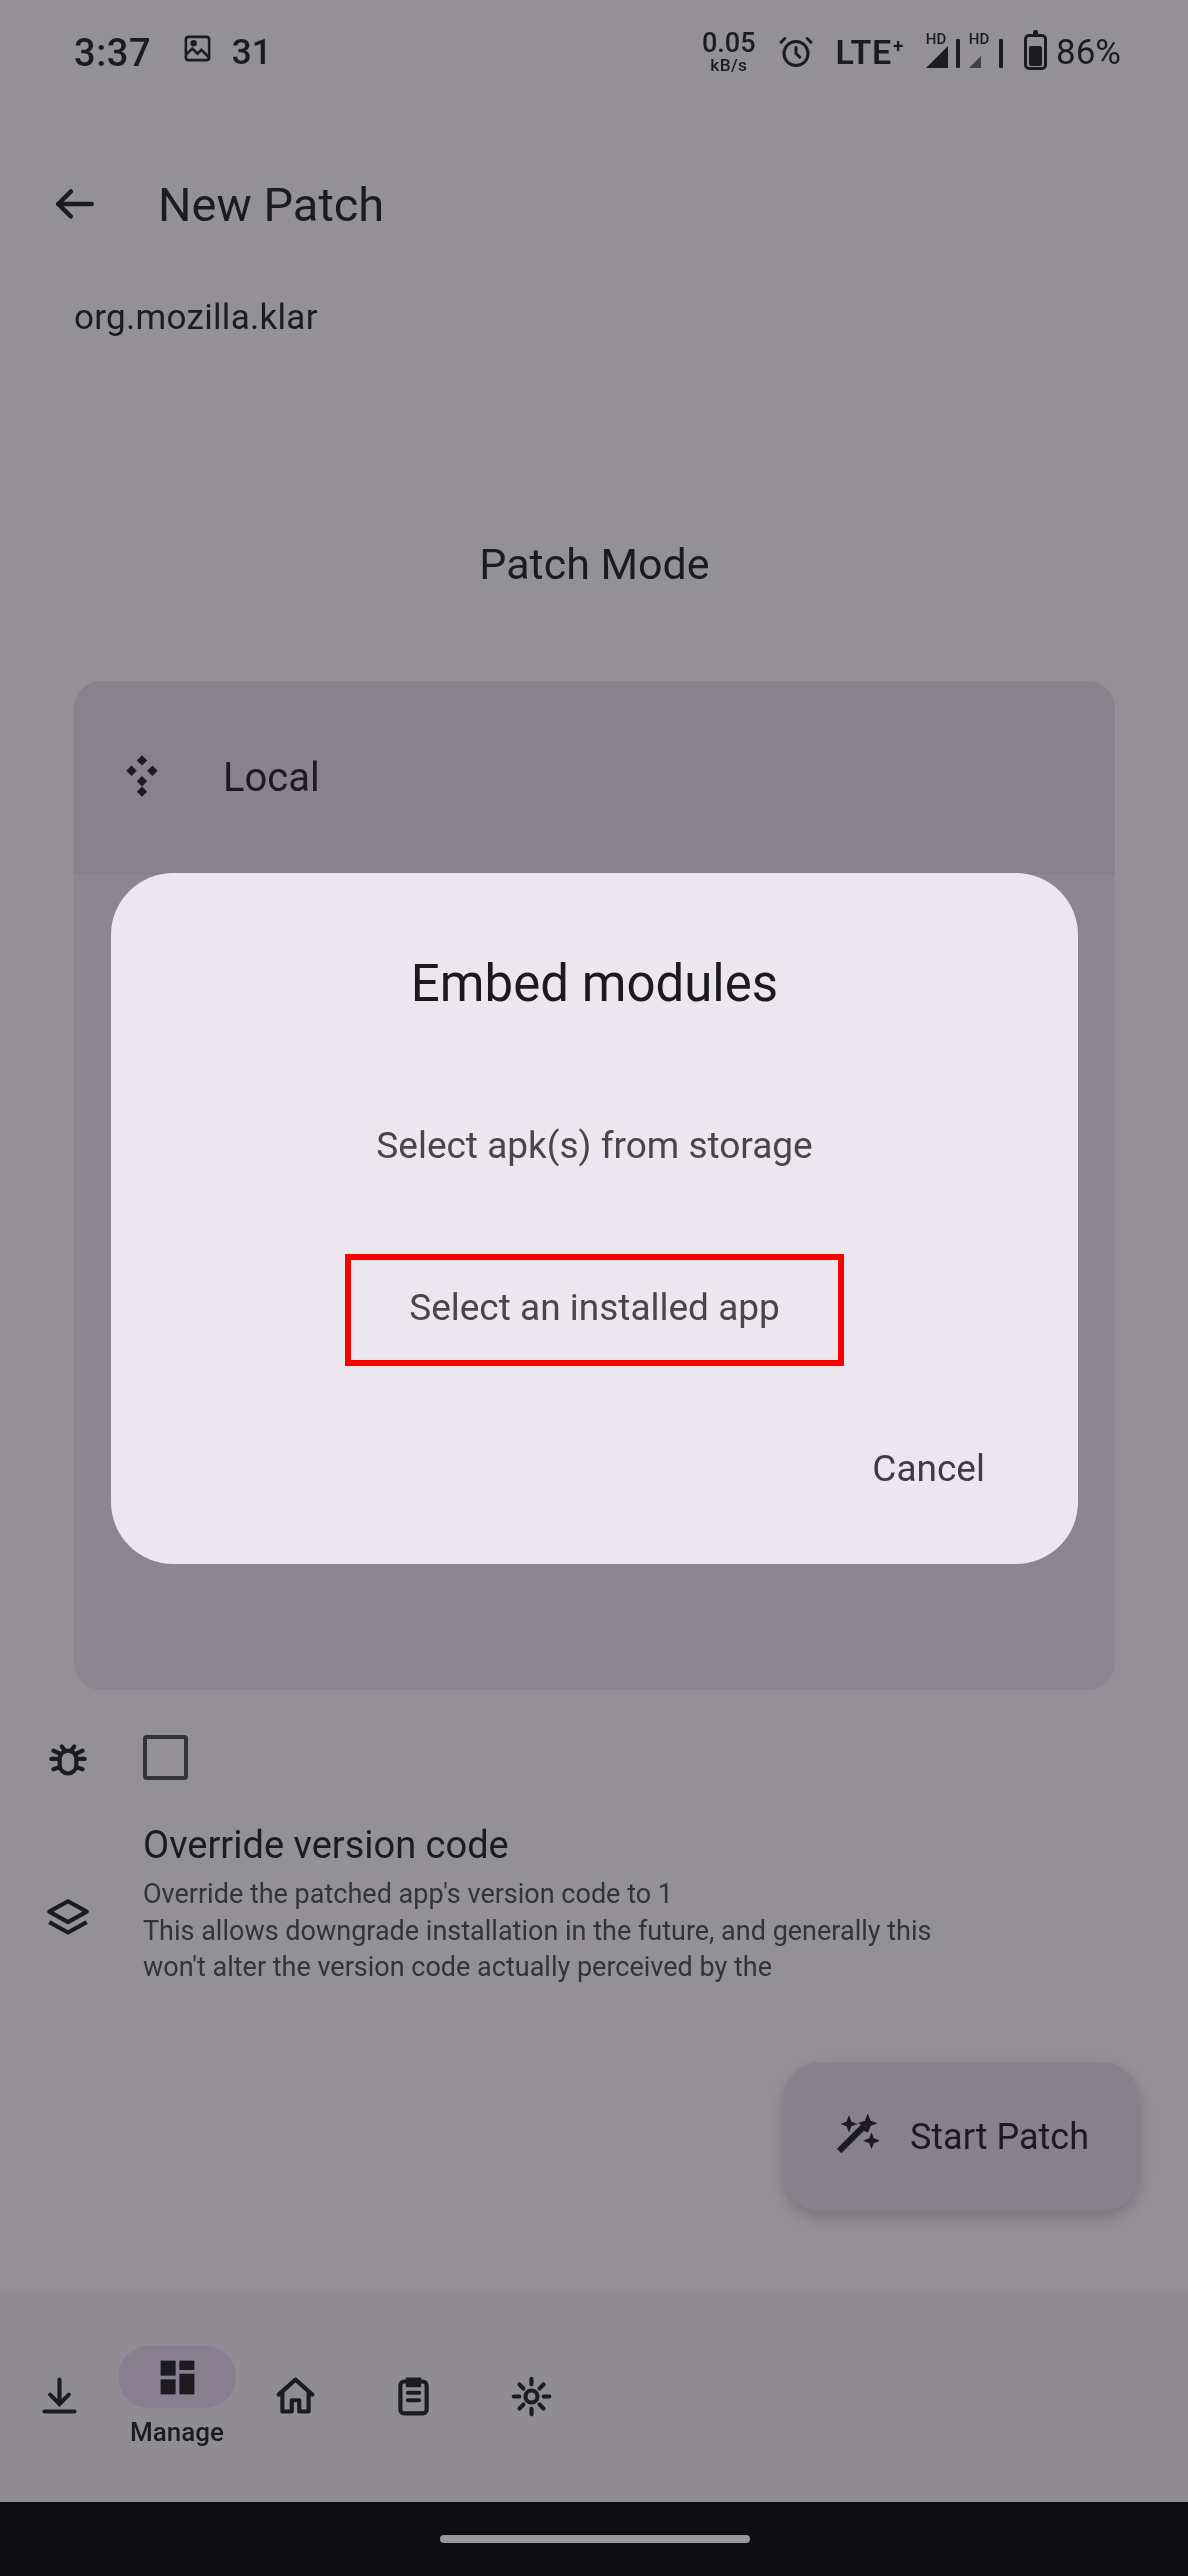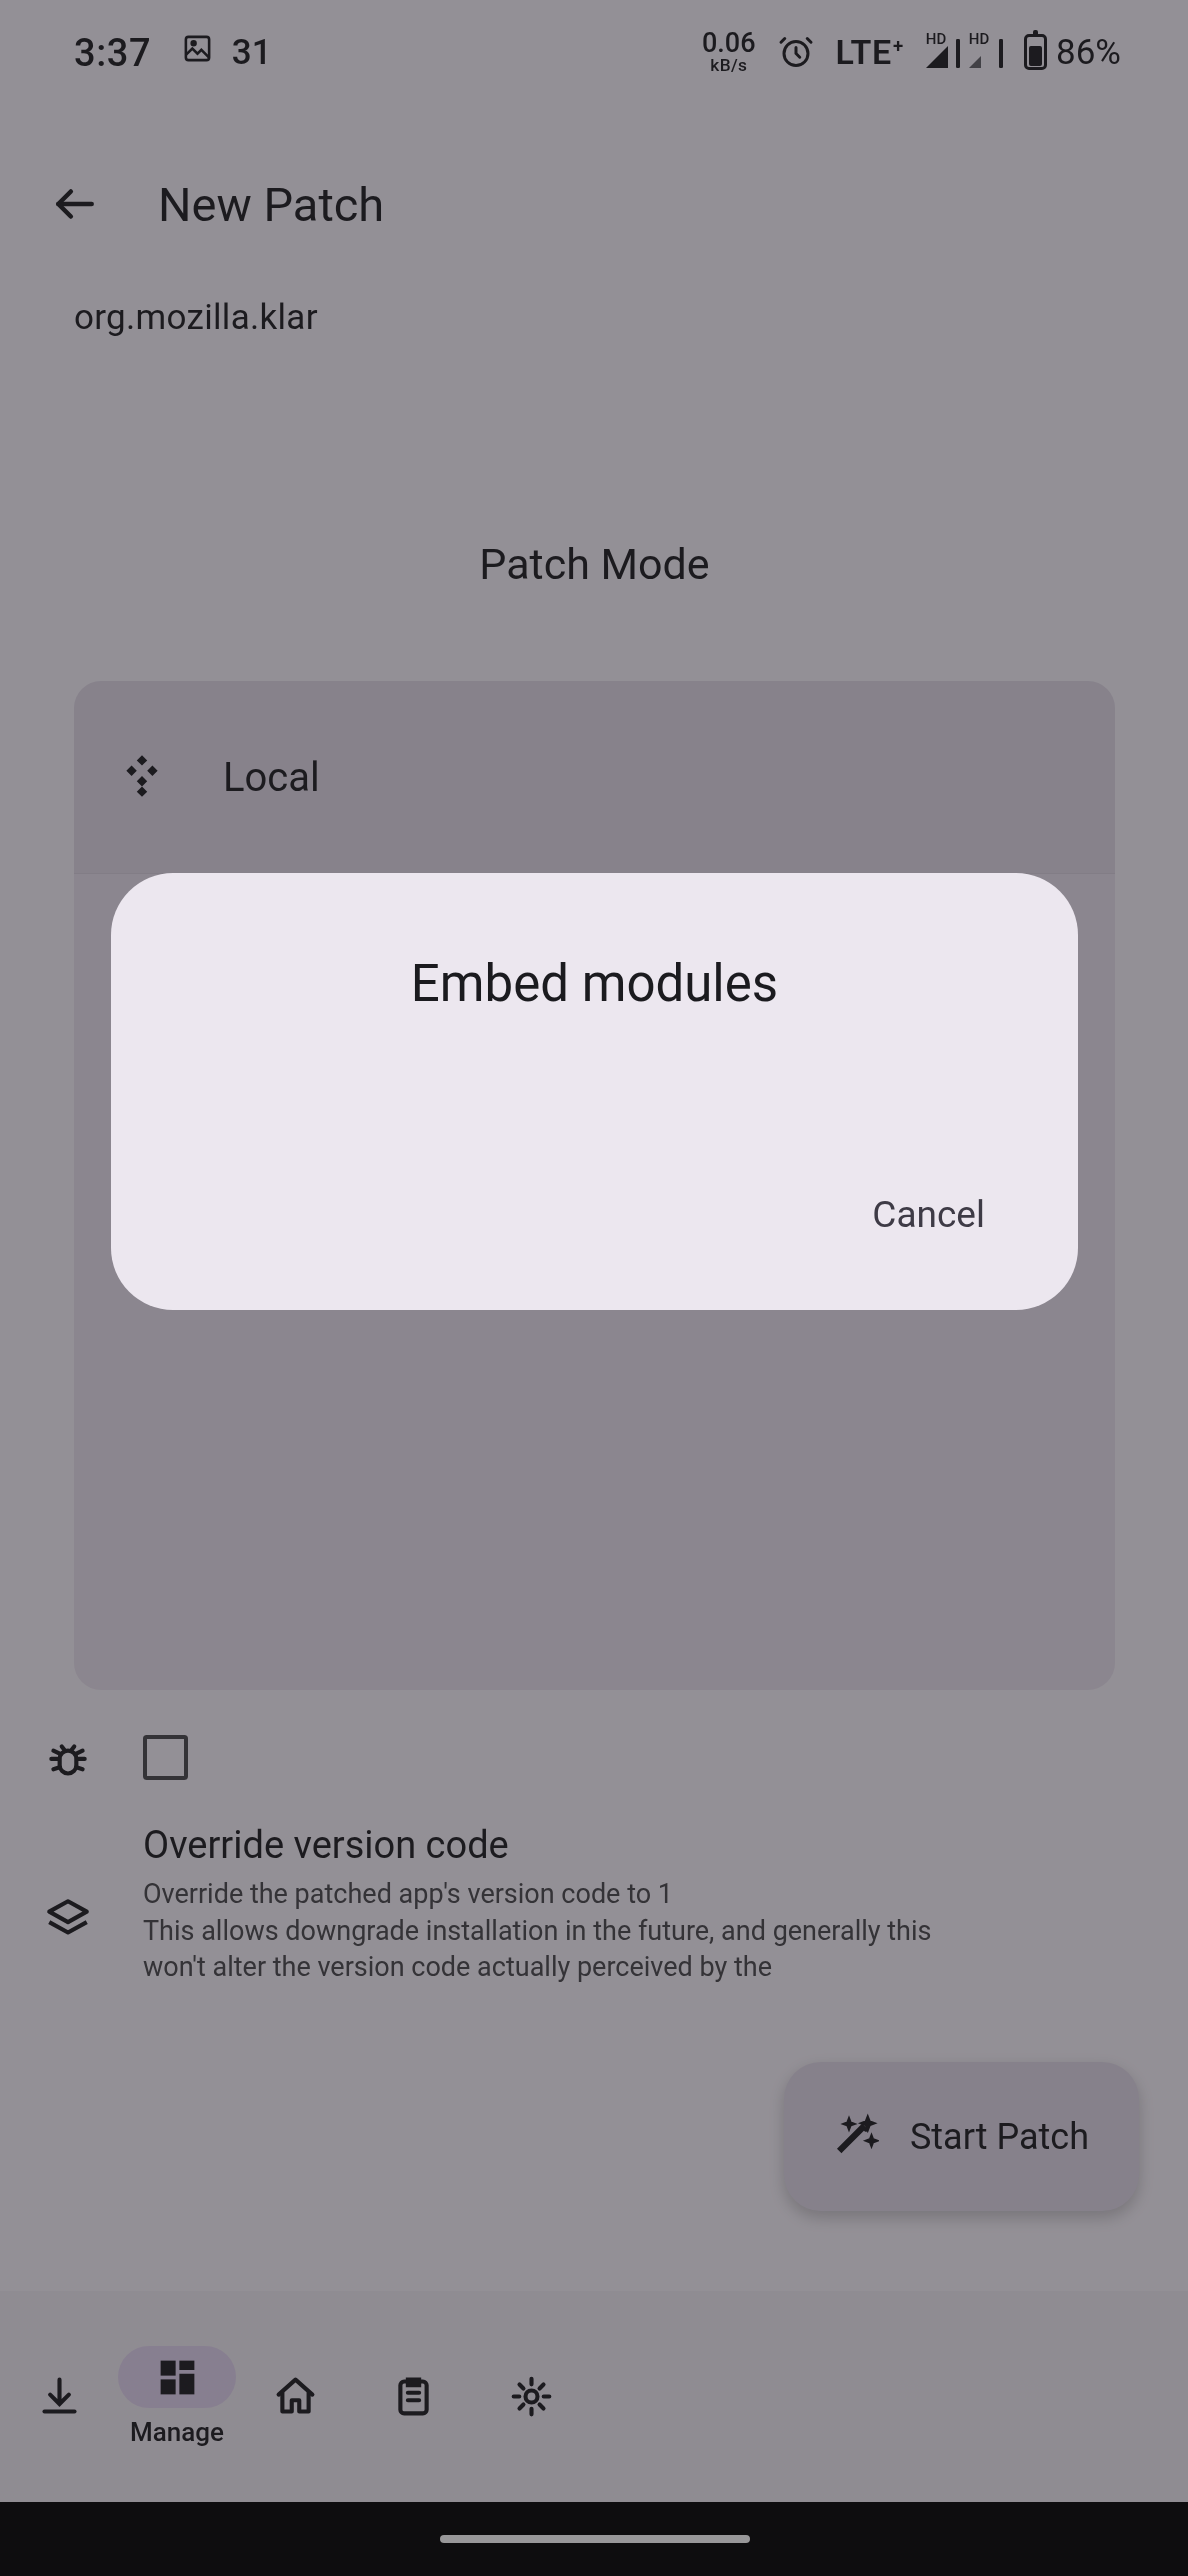--- a/index.html
+++ b/index.html
@@ -159,21 +159,21 @@
             <rect x="3" y="3" width="18" height="18" rx="2"></rect>
             <path d="M3 17l5-5 4 4 3-3 6 6"></path>
             <circle cx="9" cy="8" r="1.5" fill="#1b1b1f"></circle>
           </svg>
       </span>
       <span style="font-size:35px;font-weight:500;">31</span>
     </span>
   </div>
   <div class="status-right">
     <span class="kbs">
-      <span class="rate">0.06</span>
+      <span class="rate">0.05</span>
       <span class="unit">kB/s</span>
     </span>
     <span class="alarm">
       <svg width="36" height="36" viewBox="0 0 24 24" fill="none" stroke="#1b1b1f" stroke-width="2" stroke-linecap="round">
           <circle cx="12" cy="13" r="8"></circle>
           <path d="M12 9v4l2.5 2.5"></path>
           <path d="M4.5 3L2 5.5M19.5 3L22 5.5"></path>
         </svg>
     </span>
     <span class="lte">
@@ -314,17 +314,21 @@
 </div>
 
 <div class="sys-nav">
   <div class="sys-handle"></div>
 </div>
 
 <div class="scrim"></div>
 
 <div class="dialog">
   <h3>Embed modules</h3>
+  <div class="dialog-options">
+    <div class="dopt">Select apk(s) from storage</div>
+    <div class="dopt highlight-box">Select an installed app</div>
+  </div>
   <div class="dialog-footer">
     <button class="cancel-btn">Cancel</button>
   </div>
 </div>
 
 
 </body></html>

